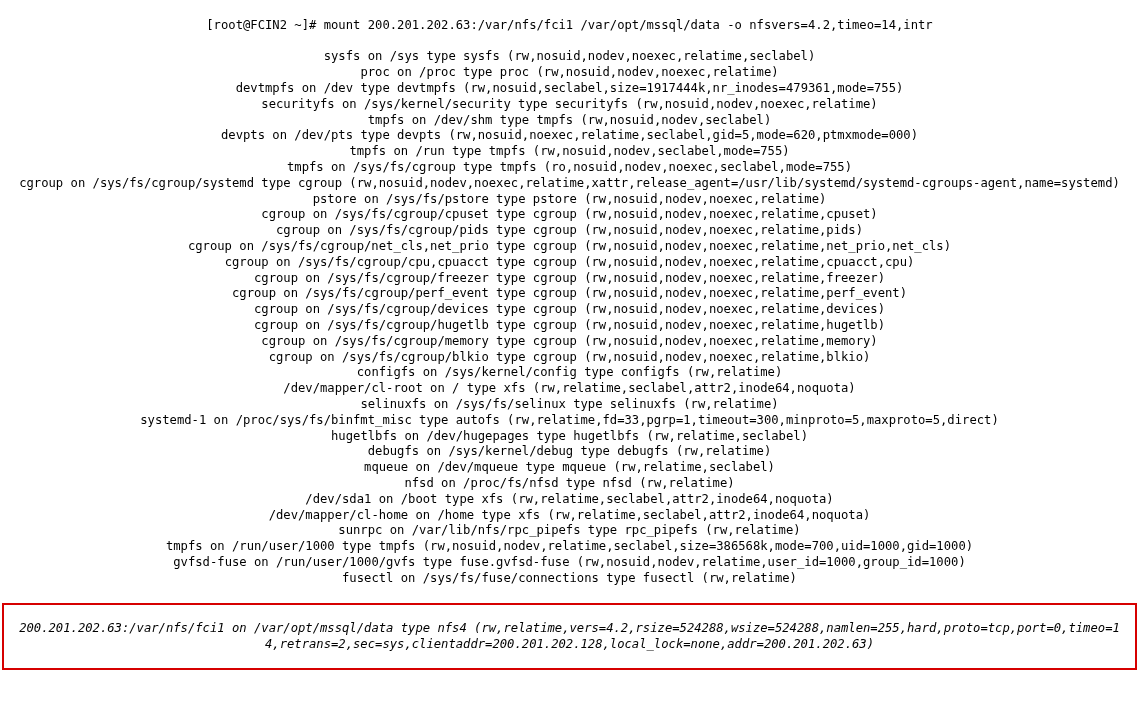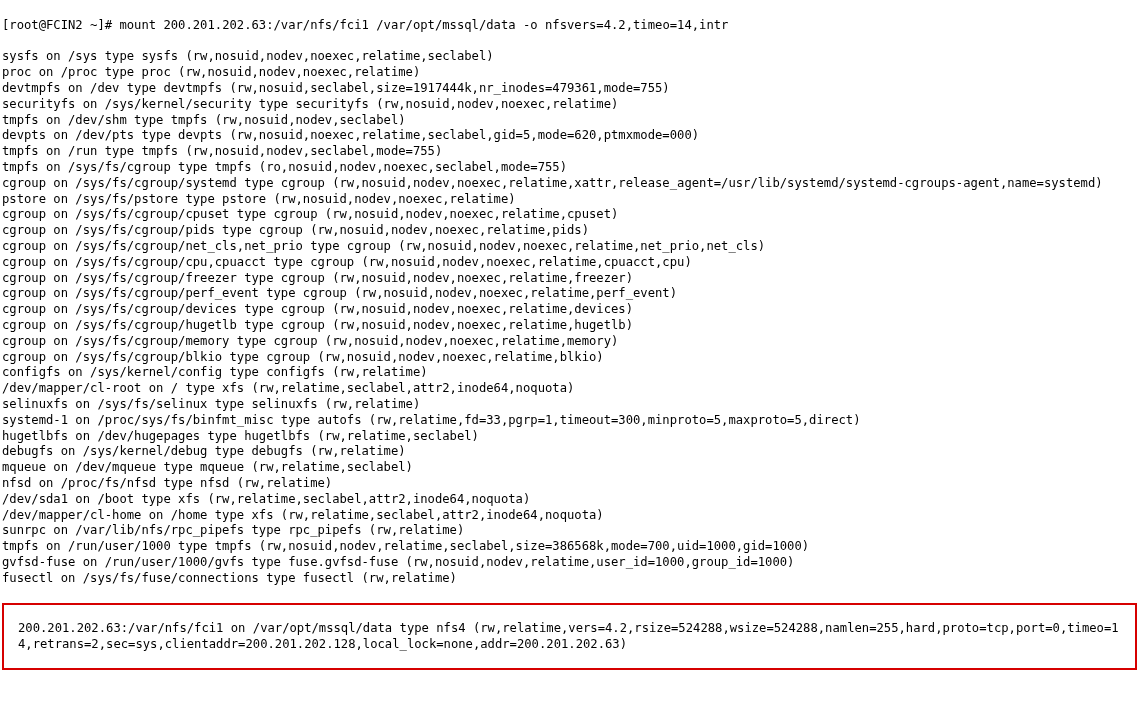--- a/index.html
+++ b/index.html
@@ -16,25 +16,27 @@
     line-height: 15.8px;
     color: #000;
     white-space: pre;
     padding: 2px 2px 0 2px;
     letter-spacing: 0px;
   }
   .line {
     display: block;
     white-space: pre-wrap;
     word-break: break-all;
+    text-align: center;
   }
   .highlight-box {
     border: 2px solid #d60000;
     padding: 0 14px;
     margin: 1px 0 0 0;
+    font-style: italic;
   }
 </style>
 </head>
 <body>
 
 <div class="terminal">
 <span class="line"><span>[root@FCIN2 ~]# </span><span>mount 200.201.202.63:/var/nfs/fci1 /var/opt/mssql/data -o nfsvers=4.2,timeo=14,intr</span></span>
 <div id="mount-lines"><span class="line">sysfs on /sys type sysfs (rw,nosuid,nodev,noexec,relatime,seclabel)</span><span class="line">proc on /proc type proc (rw,nosuid,nodev,noexec,relatime)</span><span class="line">devtmpfs on /dev type devtmpfs (rw,nosuid,seclabel,size=1917444k,nr_inodes=479361,mode=755)</span><span class="line">securityfs on /sys/kernel/security type securityfs (rw,nosuid,nodev,noexec,relatime)</span><span class="line">tmpfs on /dev/shm type tmpfs (rw,nosuid,nodev,seclabel)</span><span class="line">devpts on /dev/pts type devpts (rw,nosuid,noexec,relatime,seclabel,gid=5,mode=620,ptmxmode=000)</span><span class="line">tmpfs on /run type tmpfs (rw,nosuid,nodev,seclabel,mode=755)</span><span class="line">tmpfs on /sys/fs/cgroup type tmpfs (ro,nosuid,nodev,noexec,seclabel,mode=755)</span><span class="line">cgroup on /sys/fs/cgroup/systemd type cgroup (rw,nosuid,nodev,noexec,relatime,xattr,release_agent=/usr/lib/systemd/systemd-cgroups-agent,name=systemd)</span><span class="line">pstore on /sys/fs/pstore type pstore (rw,nosuid,nodev,noexec,relatime)</span><span class="line">cgroup on /sys/fs/cgroup/cpuset type cgroup (rw,nosuid,nodev,noexec,relatime,cpuset)</span><span class="line">cgroup on /sys/fs/cgroup/pids type cgroup (rw,nosuid,nodev,noexec,relatime,pids)</span><span class="line">cgroup on /sys/fs/cgroup/net_cls,net_prio type cgroup (rw,nosuid,nodev,noexec,relatime,net_prio,net_cls)</span><span class="line">cgroup on /sys/fs/cgroup/cpu,cpuacct type cgroup (rw,nosuid,nodev,noexec,relatime,cpuacct,cpu)</span><span class="line">cgroup on /sys/fs/cgroup/freezer type cgroup (rw,nosuid,nodev,noexec,relatime,freezer)</span><span class="line">cgroup on /sys/fs/cgroup/perf_event type cgroup (rw,nosuid,nodev,noexec,relatime,perf_event)</span><span class="line">cgroup on /sys/fs/cgroup/devices type cgroup (rw,nosuid,nodev,noexec,relatime,devices)</span><span class="line">cgroup on /sys/fs/cgroup/hugetlb type cgroup (rw,nosuid,nodev,noexec,relatime,hugetlb)</span><span class="line">cgroup on /sys/fs/cgroup/memory type cgroup (rw,nosuid,nodev,noexec,relatime,memory)</span><span class="line">cgroup on /sys/fs/cgroup/blkio type cgroup (rw,nosuid,nodev,noexec,relatime,blkio)</span><span class="line">configfs on /sys/kernel/config type configfs (rw,relatime)</span><span class="line">/dev/mapper/cl-root on / type xfs (rw,relatime,seclabel,attr2,inode64,noquota)</span><span class="line">selinuxfs on /sys/fs/selinux type selinuxfs (rw,relatime)</span><span class="line">systemd-1 on /proc/sys/fs/binfmt_misc type autofs (rw,relatime,fd=33,pgrp=1,timeout=300,minproto=5,maxproto=5,direct)</span><span class="line">hugetlbfs on /dev/hugepages type hugetlbfs (rw,relatime,seclabel)</span><span class="line">debugfs on /sys/kernel/debug type debugfs (rw,relatime)</span><span class="line">mqueue on /dev/mqueue type mqueue (rw,relatime,seclabel)</span><span class="line">nfsd on /proc/fs/nfsd type nfsd (rw,relatime)</span><span class="line">/dev/sda1 on /boot type xfs (rw,relatime,seclabel,attr2,inode64,noquota)</span><span class="line">/dev/mapper/cl-home on /home type xfs (rw,relatime,seclabel,attr2,inode64,noquota)</span><span class="line">sunrpc on /var/lib/nfs/rpc_pipefs type rpc_pipefs (rw,relatime)</span><span class="line">tmpfs on /run/user/1000 type tmpfs (rw,nosuid,nodev,relatime,seclabel,size=386568k,mode=700,uid=1000,gid=1000)</span><span class="line">gvfsd-fuse on /run/user/1000/gvfs type fuse.gvfsd-fuse (rw,nosuid,nodev,relatime,user_id=1000,group_id=1000)</span><span class="line">fusectl on /sys/fs/fuse/connections type fusectl (rw,relatime)</span></div>
 <div class="highlight-box">
 <span class="line">200.201.202.63:/var/nfs/fci1 on /var/opt/mssql/data type nfs4 (rw,relatime,vers=4.2,rsize=524288,wsize=524288,namlen=255,hard,proto=tcp,port=0,timeo=14,retrans=2,sec=sys,clientaddr=200.201.202.128,local_lock=none,addr=200.201.202.63)</span>

